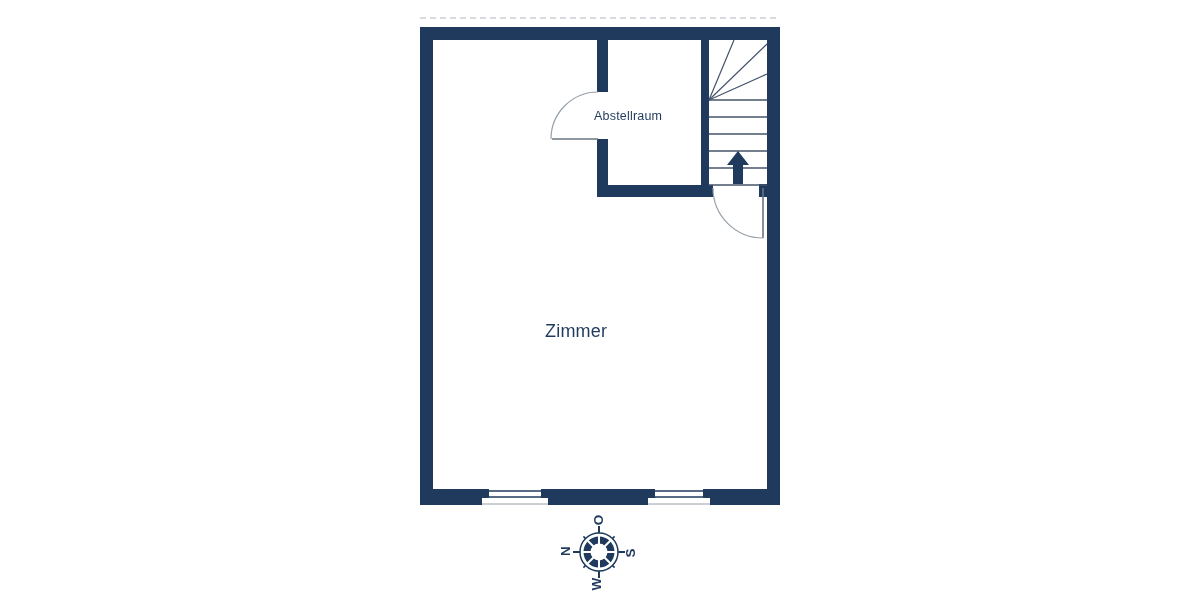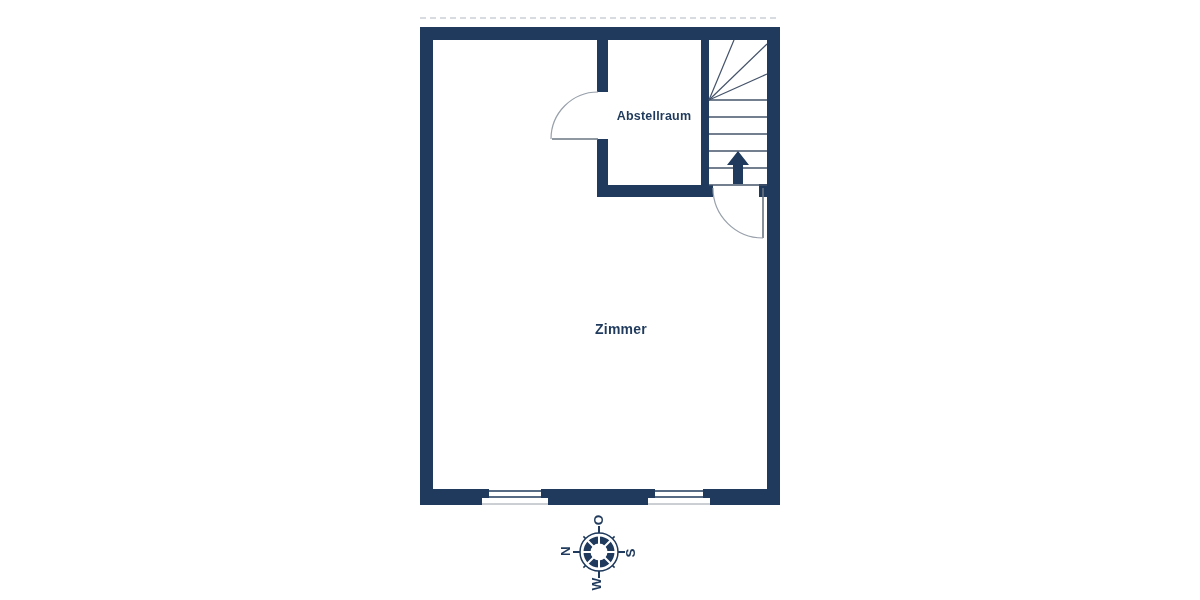--- a/index.html
+++ b/index.html
@@ -23,27 +23,26 @@
   .dashline{stroke:var(--dashed,#ccd0d5);stroke-width:1.5;stroke-dasharray:6 4;fill:none;}
   .ringwhite{fill:#ffffff;stroke:var(--wall,#1f3a5c);stroke-width:1.5;}
   .ring{fill:none;stroke:var(--wall,#1f3a5c);stroke-width:7;}
   .divider{stroke:#ffffff;stroke-width:2;}
   .spoke{stroke:var(--wall,#1f3a5c);stroke-width:2;}
   .spoke-d{stroke:var(--wall,#1f3a5c);stroke-width:1.5;}
 
   .room-label{
     position:absolute;
     width:120px;
-    text-align:center;
-    font-weight:bold;
+    font-weight:normal;
     color:var(--label-text,#1f3a5c);
     letter-spacing:0.2px;
   }
   #label-storage{left:594px;top:109px;font-size:12.5px;}
-  #label-room{left:561px;top:321px;font-size:14px;}
+  #label-room{left:545px;top:321px;font-size:18px;}
 
   .compass-letter{
     position:absolute;
     width:20px;height:20px;
     line-height:20px;
     text-align:center;
     font-weight:bold;
     font-size:13.5px;
     color:var(--label-text,#1f3a5c);
     transform:rotate(-90deg);

